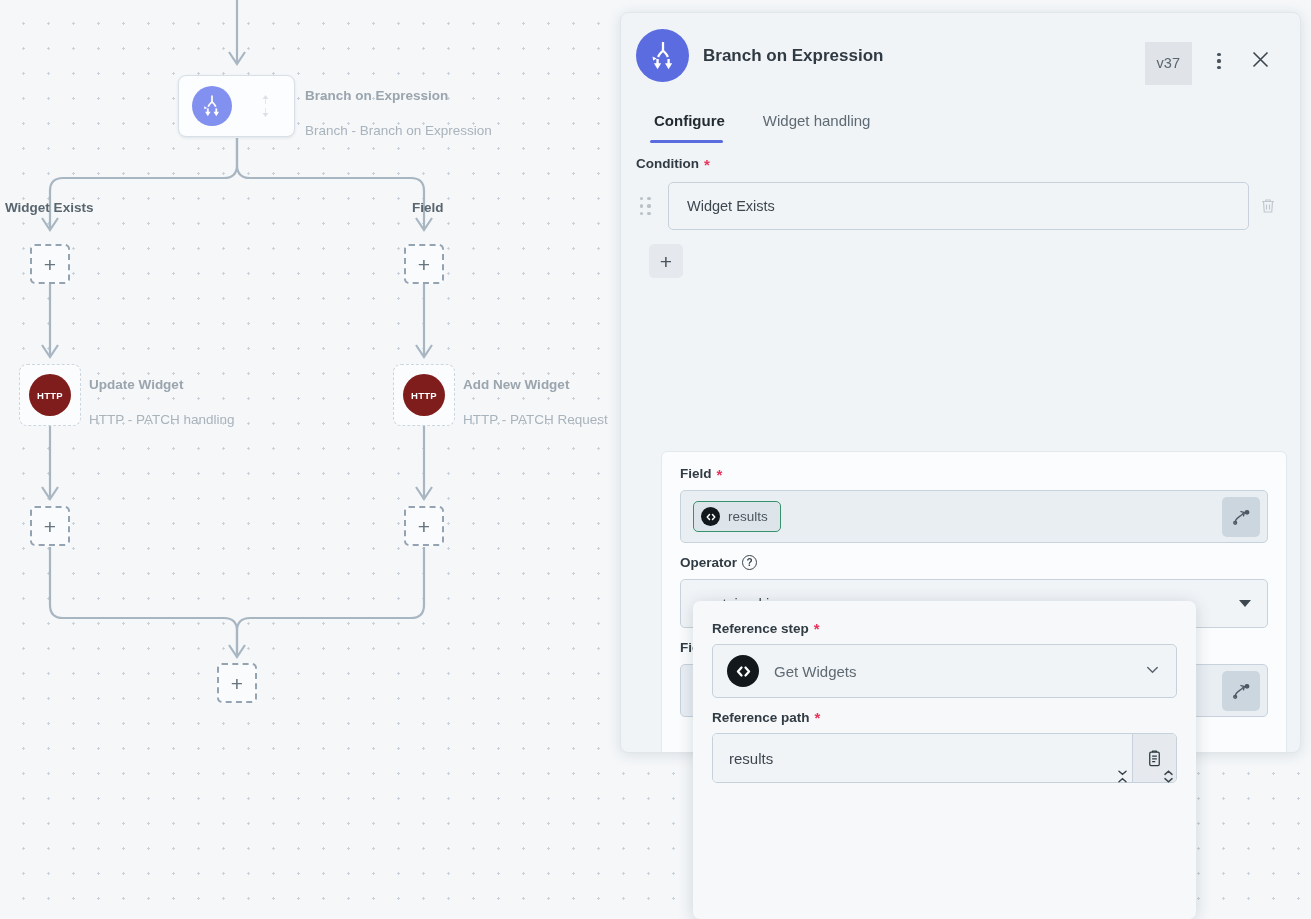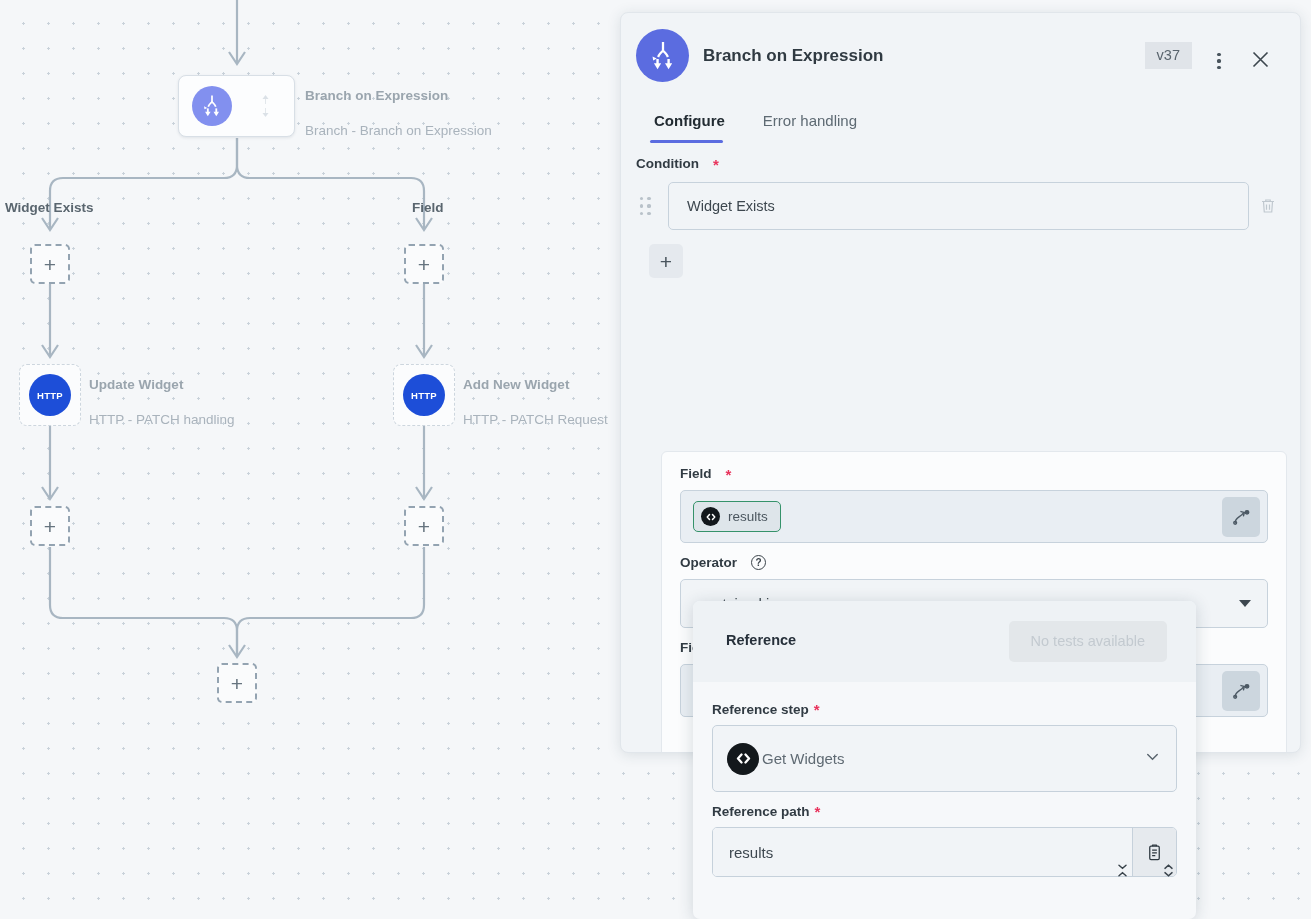--- a/index.html
+++ b/index.html
@@ -44,21 +44,21 @@
     display:flex; flex-direction:column; align-items:center; gap:3px;
   }
   .node-http {
     width: 62px; height: 62px;
     border: 1.5px dashed #cdd6de;
     justify-content: center;
     background: #fbfcfd;
   }
   .node-http .httpav {
     width: 42px; height: 42px; border-radius: 50%;
-    background: #1d4ed8;
+    background: #7f1d1d;
     color: #fff; font-size: 9.5px; font-weight: bold; letter-spacing: .3px;
     display: flex; align-items: center; justify-content: center;
   }
   .node-label { position: absolute; }
   .node-title {
     font-size: 13.5px; font-weight: bold; color: #9aa5ae; white-space: nowrap;
   }
   .node-sub {
     font-size: 13.5px; color: #a9b3bc; white-space: nowrap; margin-top: 20px;
   }
@@ -90,21 +90,21 @@
     background: #5b6ce0;
     display:flex; align-items:center; justify-content:center;
   }
   .panel-title {
     position: absolute; left: 82px; top: 33px;
     font-size: 17px; font-weight: bold; color: #303a42;
   }
   .ver-badge {
     position: absolute; right: 108px; top: 29px;
     background: #e0e4e9; color: #59646d;
-    border-radius: 0; padding: 6px 12px;
+    border-radius: 0; padding: 14px 12px;
     font-size: 14.5px; line-height: 1;
   }
   .kebab {
     position: absolute; right: 70px; top: 37px;
     width: 22px; height: 22px; color: #4a555e;
     display:flex; flex-direction:column; align-items:center; justify-content:center; gap:3px;
   }
   .kebab i { display:block; width:3.2px; height:3.2px; border-radius:50%; background:#4a555e; }
   .close-btn {
     position: absolute; right: 26px; top: 32px;
@@ -124,21 +124,21 @@
     content:""; position:absolute; left: 14px; right: 22px; bottom: 0;
     height: 3px; background: #5b6ce0; border-radius: 2px;
   }
   .panel-body {
     position: absolute; left: 0; top: 143px; width: 681px; height: 598px;
     padding: 0 15px;
   }
 
   .lbl {
     font-size: 13.5px; font-weight: bold; color: #313b43;
-    display: flex; align-items: flex-end; gap: 14px;
+    display: flex; align-items: flex-end; gap: 5px;
   }
   .req { color: #e8335c; font-size: 15px; line-height: 0.9; }
 
   .cond-row { position: relative; margin-top: 11px; display:flex; align-items:center; }
   .drag-grip {
     width: 20px; display:grid; grid-template-columns: 3.2px 3.2px; gap: 4.2px;
     margin-left: 4px; margin-right: 8px;
   }
   .drag-grip i { width:3.2px; height:3.2px; border-radius:50%; background:#b9c2ca; }
   .cond-input {
@@ -211,23 +211,23 @@
   }
   .pop-title { position:absolute; left: 33px; top: 31px; font-size: 14.5px; font-weight: bold; color: #26303a; }
   .no-tests {
     position: absolute; right: 29px; top: 20px;
     background: #e3e7ea; color: #c3cad0; border-radius: 5px;
     padding: 13px 22px; font-size: 14.5px; line-height: 1;
   }
   .pop-body { padding: 20px 19px 12px 19px; position: relative; }
   .pop-lbl { font-size: 13.5px; font-weight: bold; color: #313b43; display:flex; align-items:center; gap:5px; }
   .refstep {
-    margin-top: 8px; height: 67px; background: #f1f4f7;
+    margin-top: 8px; height: 54px; background: #f1f4f7;
     border: 1px solid #c6d1db; border-radius: 5px;
-    display:flex; align-items:center; padding: 0 14px 0 14px; gap: 3px;
+    display:flex; align-items:center; padding: 0 14px 0 14px; gap: 15px;
   }
   .refstep .blkic {
     width: 32px; height: 32px; border-radius: 50%; background: #13181c;
     display:flex; align-items:center; justify-content:center; flex:none;
   }
   .refstep .val { flex: 1; font-size: 15px; color: #5f6a73; }
   .refpath {
     margin-top: 8px; height: 50px; display: flex;
     border: 1px solid #c6d1db; border-radius: 5px; overflow: hidden;
   }
@@ -358,21 +358,21 @@
         </div>
       <div class="close-btn">
         <svg width="21" height="21" viewBox="0 0 24 24" fill="none" stroke="currentColor" stroke-width="1.9">
           <path d="M4 4 L20 20 M20 4 L4 20"></path>
         </svg>
       </div>
     </div>
 
     <div class="tabs">
       <div class="tab active">Configure</div>
-      <div class="tab">Error handling</div>
+      <div class="tab">Widget handling</div>
     </div>
 
     <div class="panel-body">
 
       <div class="lbl">
         <span>Condition</span>
         <span class="req">*</span>
       </div>
 
       <div class="cond-row">
@@ -452,24 +452,20 @@
               <circle cx="19.2" cy="6.4" r="2.1" fill="#4c5964"></circle>
             </svg>
           </span>
         </div>
       </div>
 
     </div>
   </div>
 
   <div class="popover">
-    <div class="pop-head">
-      <div class="pop-title">Reference</div>
-      <div class="no-tests">No tests available</div>
-    </div>
     <div class="pop-body">
 
       <div class="pop-lbl">
         <span>Reference step</span>
         <span class="req">*</span>
       </div>
       <div class="refstep">
         <span class="blkic">
           <svg width="19" height="19" viewBox="0 0 24 24" fill="none" stroke="#ffffff" stroke-width="2.9" stroke-linecap="round" stroke-linejoin="round">
             <path d="M9.5 7 L5 12 L9.5 17"></path>

